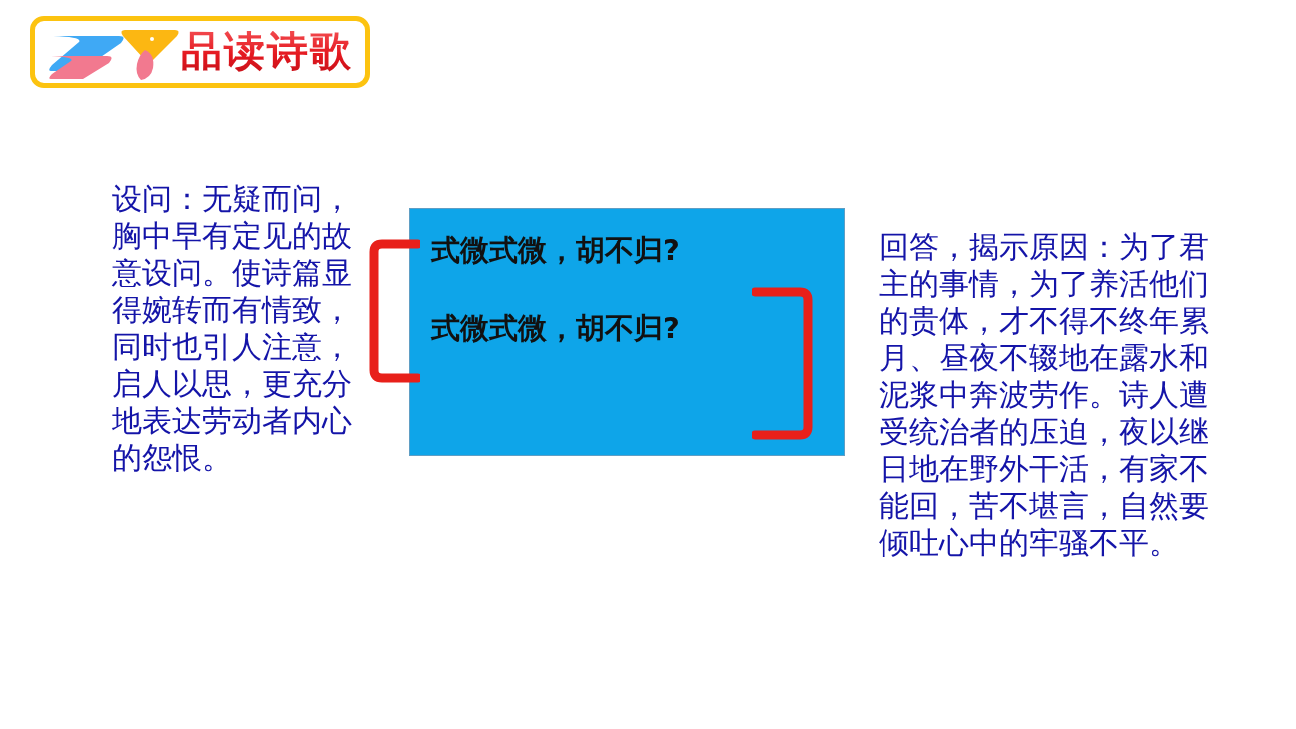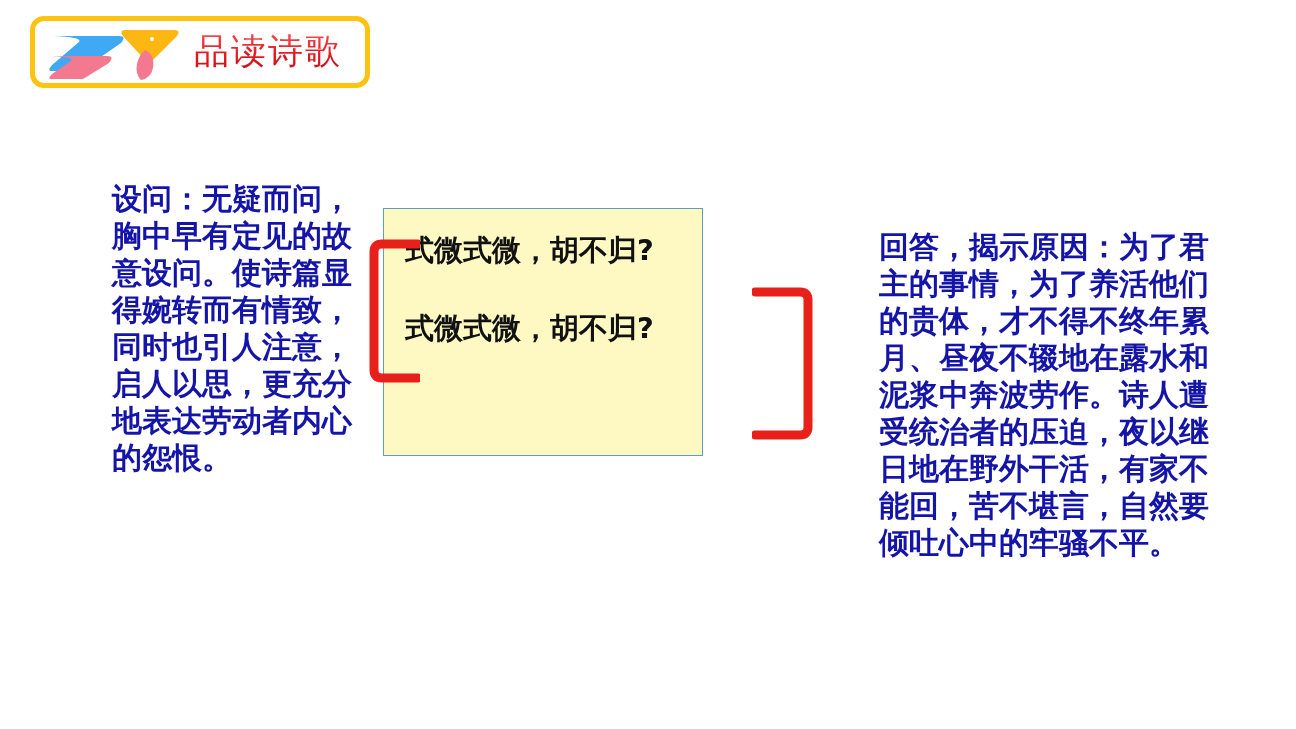--- a/index.html
+++ b/index.html
@@ -33,40 +33,40 @@
     padding: 0 10px 0 14px;
   }
   #logo-mark {
     width: 132px;
     height: 56px;
     flex: 0 0 auto;
     display: block;
   }
   #badge-title {
     flex: 1 1 auto;
-    text-align: center;
-    font-size: 35px;
-    font-weight: normal;
+    text-align: left;
+    font-size: 41px;
+    font-weight: bold;
     letter-spacing: 2px;
     color: #e8232a;
     background: linear-gradient(180deg, #f2494e 0%, #e4181f 55%, #c8121a 100%);
     -webkit-background-clip: text;
     background-clip: text;
     -webkit-text-fill-color: transparent;
     line-height: 1;
     padding-bottom: 2px;
     white-space: nowrap;
     font-family: "DejaVu Sans", "Liberation Sans", sans-serif;
   }
 
   
   .commentary {
     position: absolute;
     color: #1414a8;
-    font-weight: bold;
+    font-weight: normal;
     font-size: 30px;
     line-height: 37px;
     letter-spacing: 0px;
     text-align: justify;
     text-justify: inter-character;
     font-family: "DejaVu Sans", "Liberation Sans", sans-serif;
   }
   #left-commentary {
     left: 112px;
     top: 180px;
@@ -74,26 +74,26 @@
   }
   #right-commentary {
     left: 879px;
     top: 228px;
     width: 330px;
   }
 
   
   #poem-box {
     position: absolute;
-    left: 383px;
+    left: 409px;
     top: 208px;
-    width: 320px;
+    width: 436px;
     height: 248px;
     border: 1px solid #5f9ec4;
-    background: #fef9c3;
+    background: #0ea5e9;
     box-sizing: border-box;
   }
   #poem-lines {
     position: absolute;
     left: 11px;
     top: 18px;
     width: 370px;
   }
   .poem-line {
     font-size: 29px;

